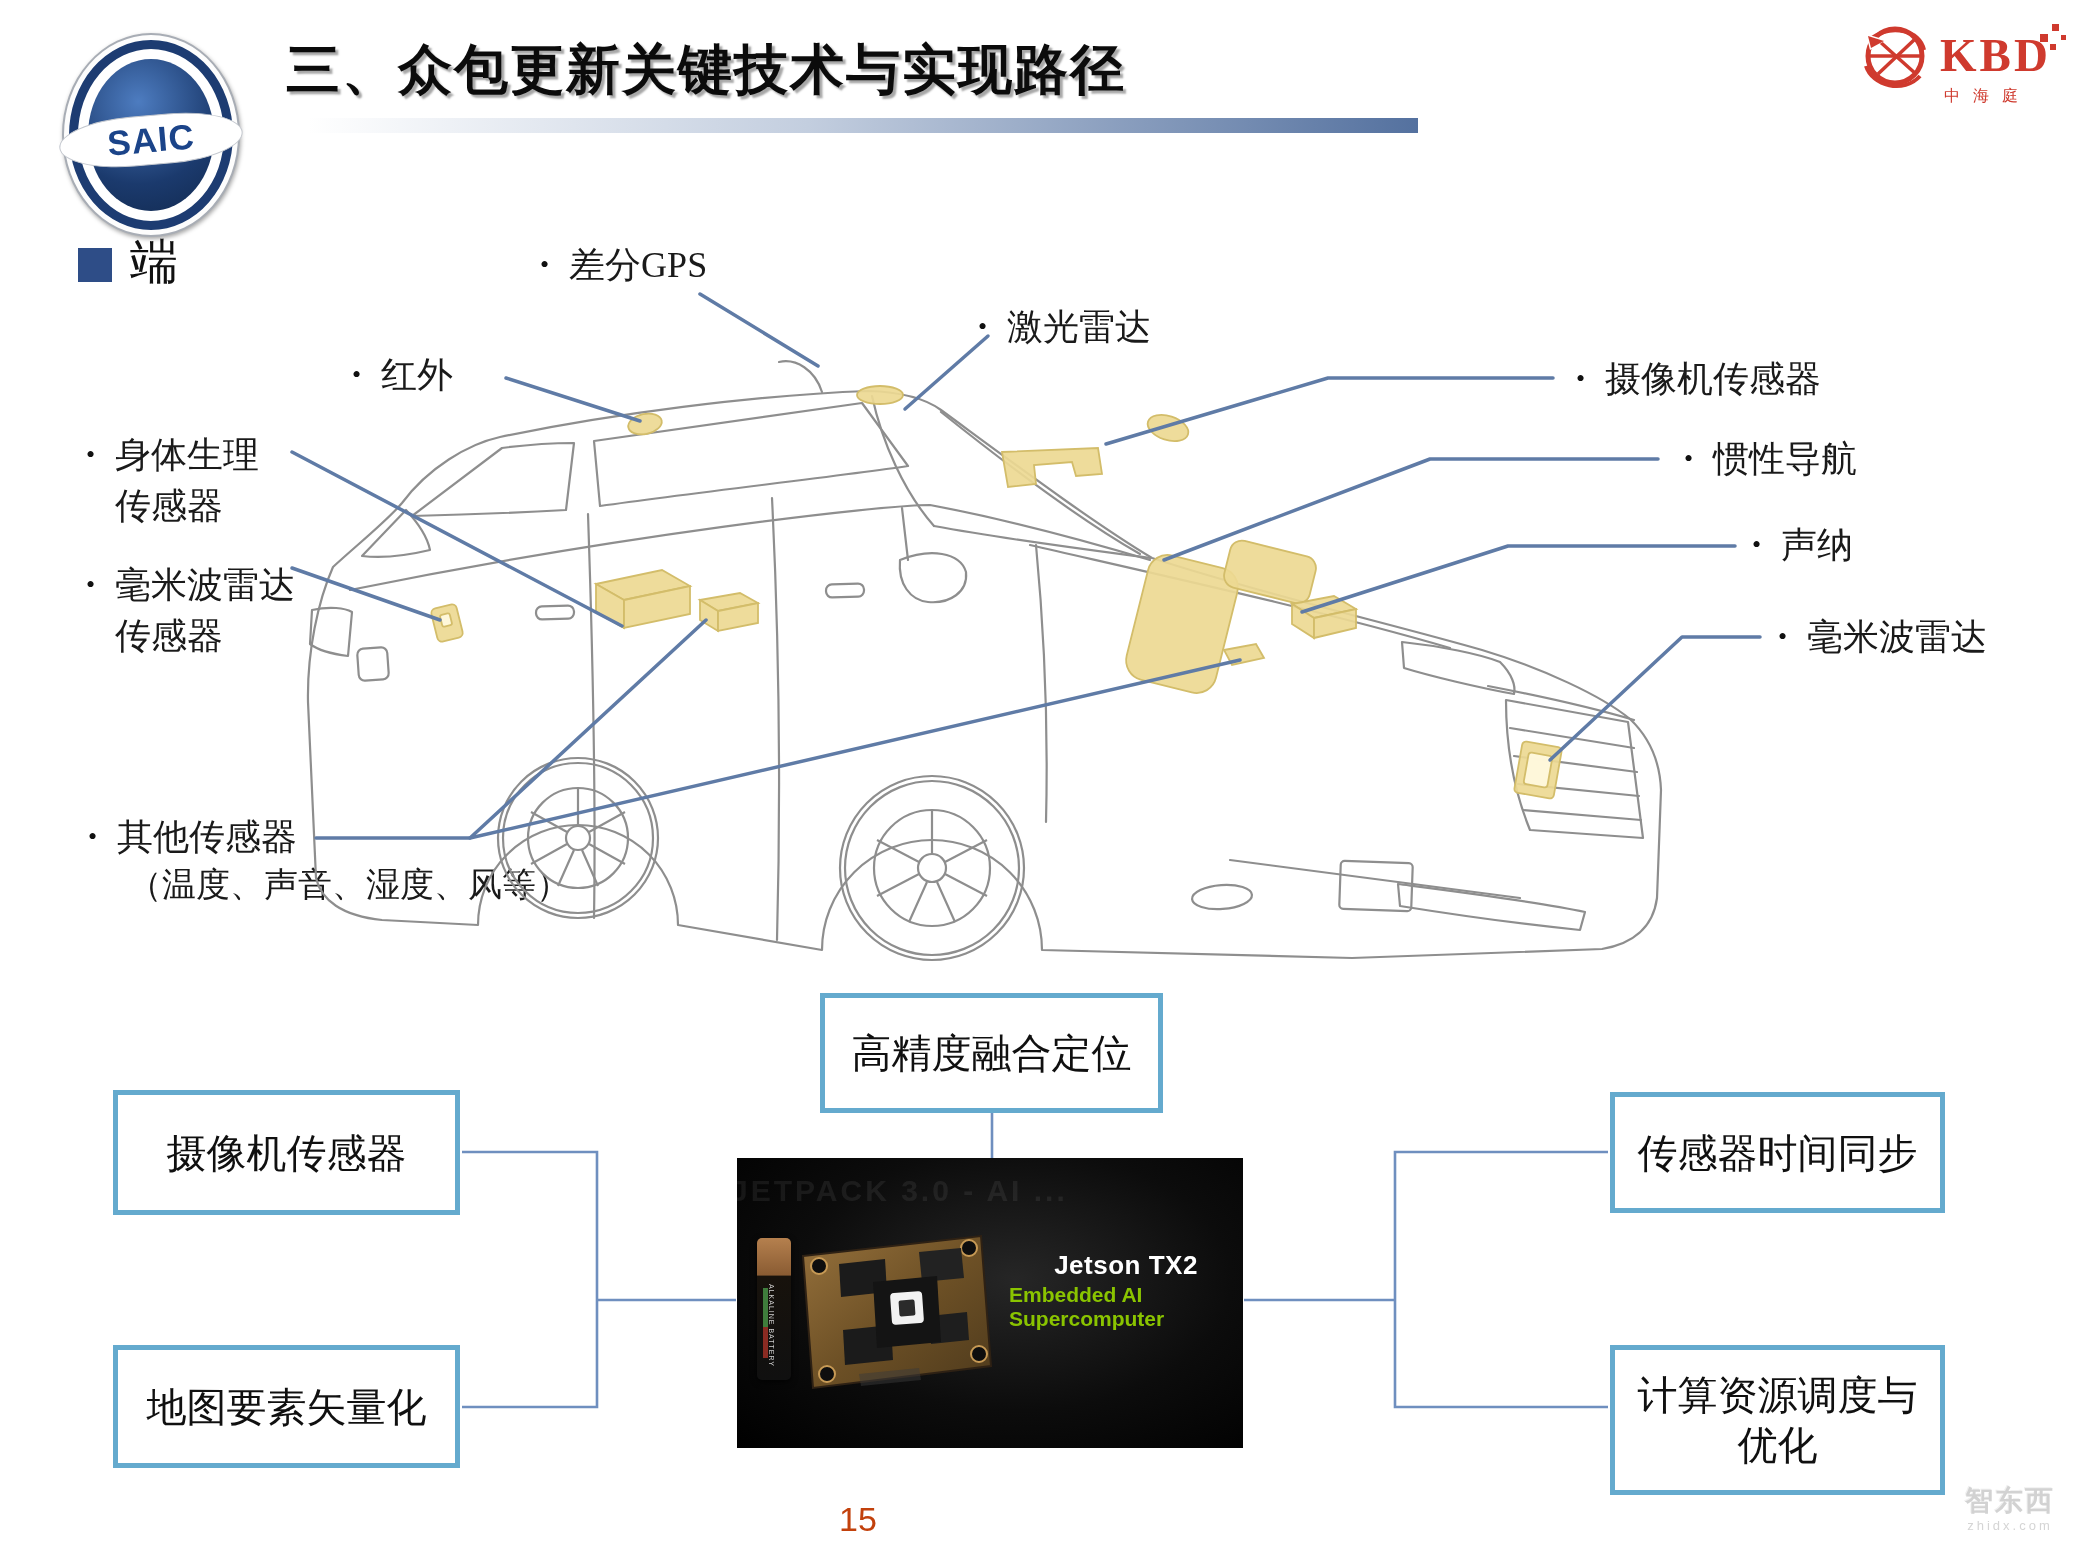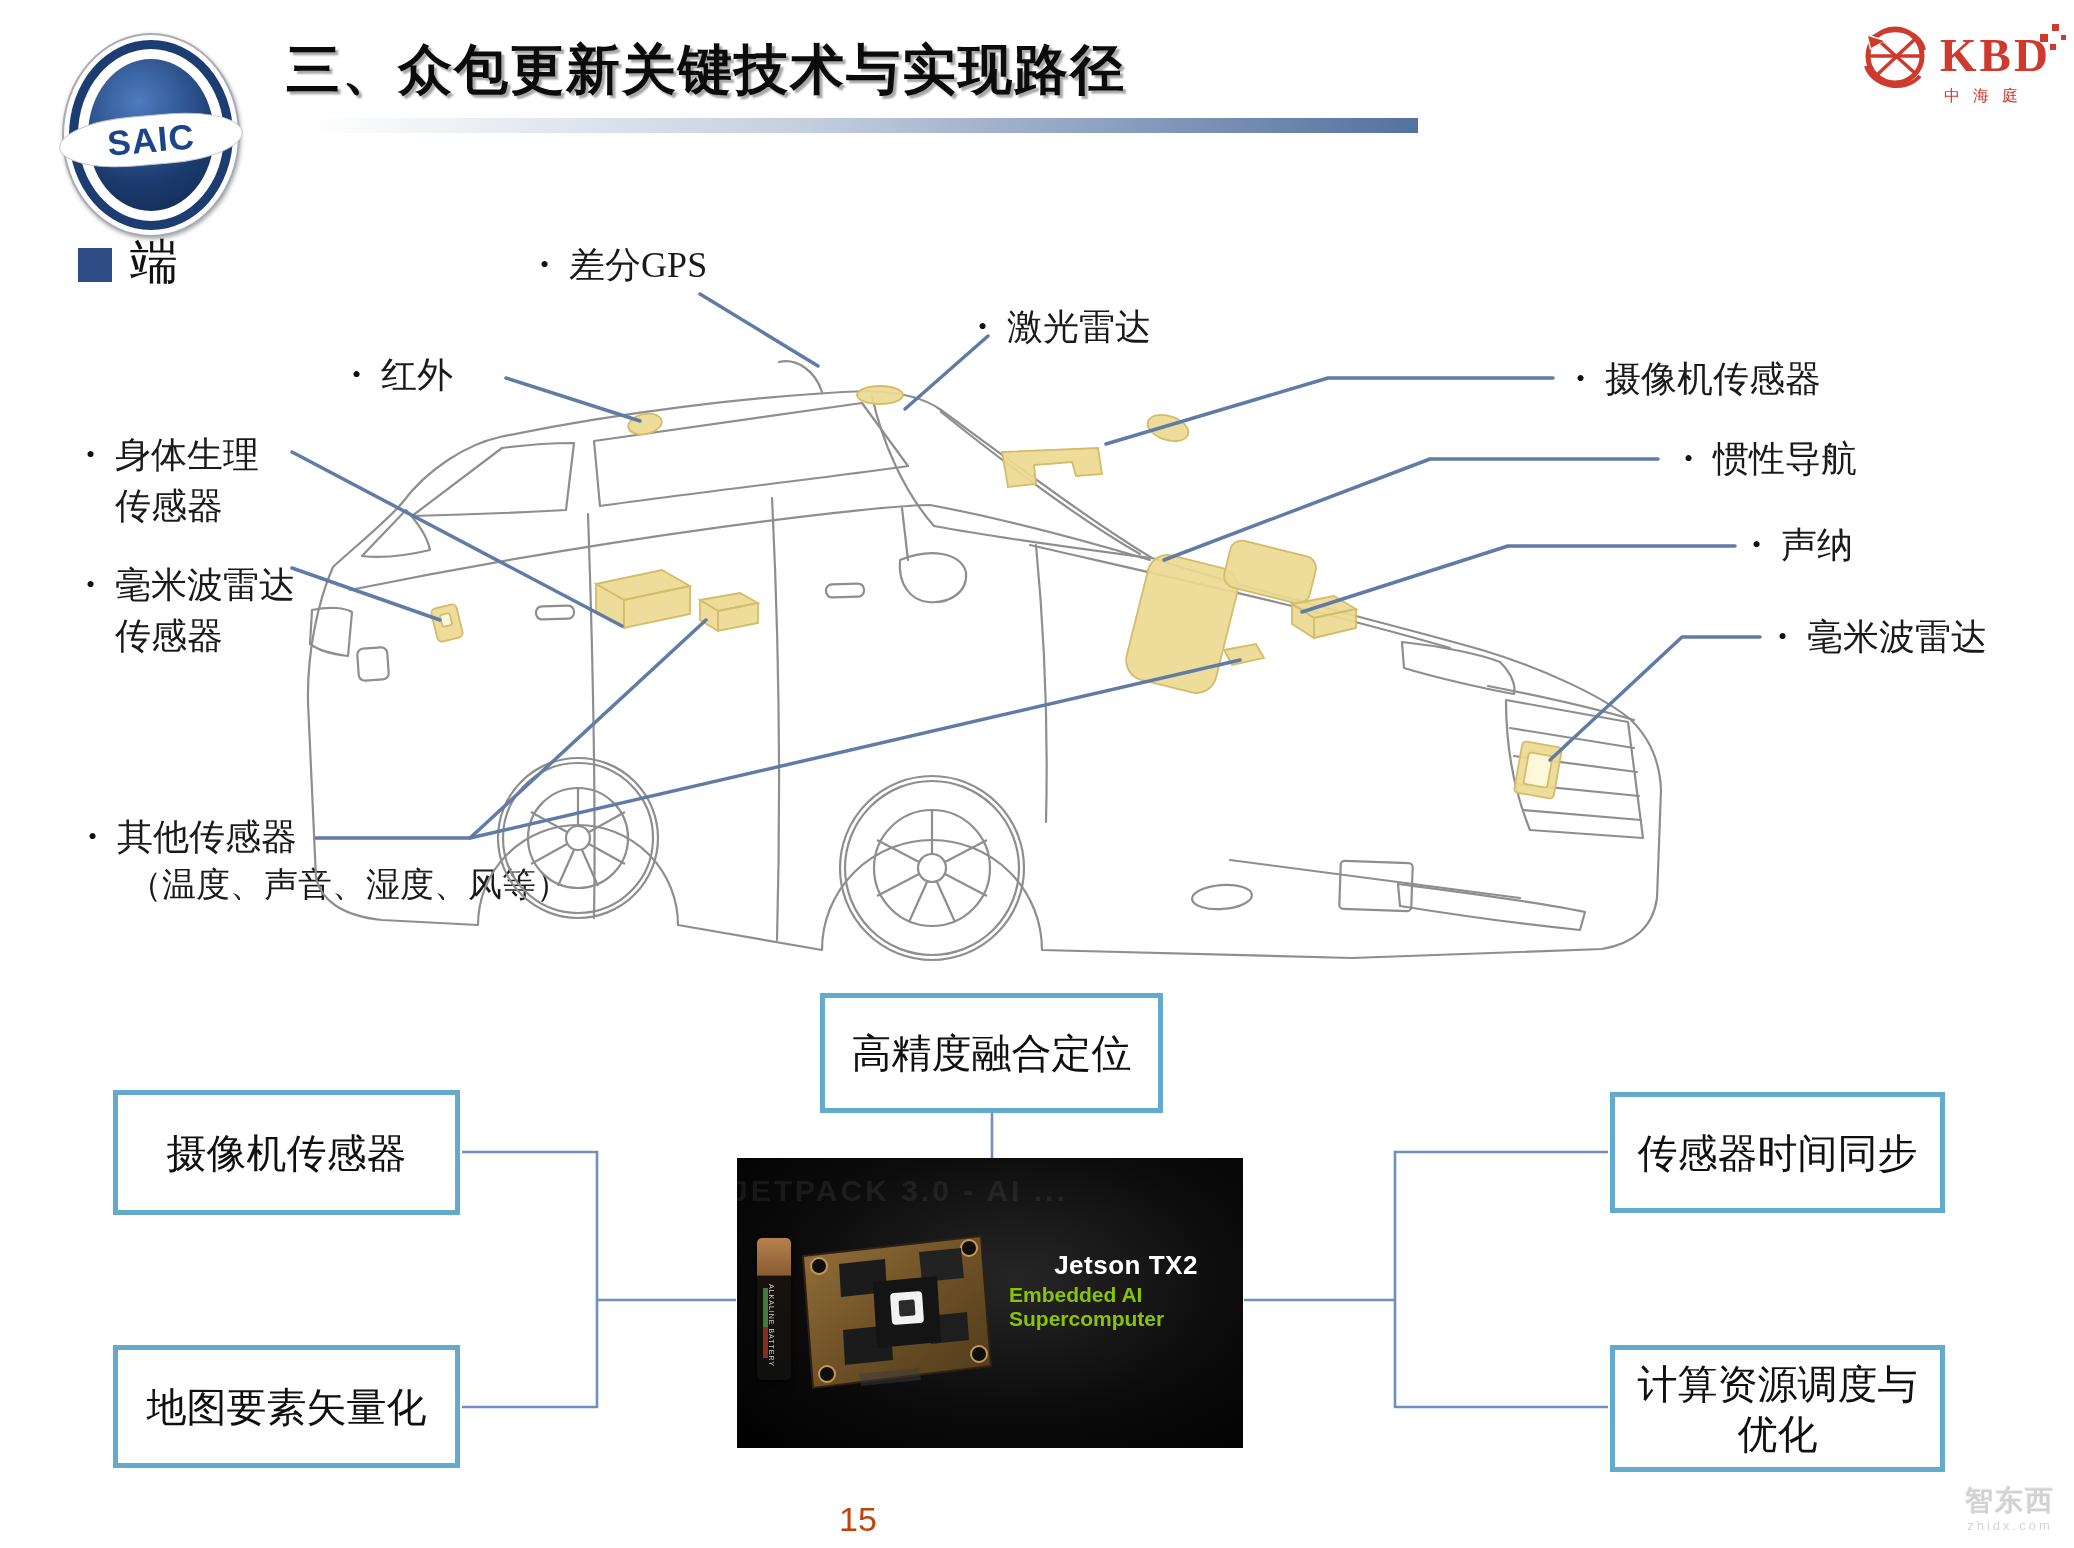--- a/index.html
+++ b/index.html
@@ -243,21 +243,21 @@
 <div class="lbl" style="left:88px;top:812px;">
   <span class="dot">•</span>
   <span class="txt">其他传感器</span>
 </div>
 <div class="lbl2" style="left:128px;top:862px;">（温度、声音、湿度、风等）</div>
 
 <div class="tbox" style="left:820px;top:993px;width:343px;height:120px;">高精度融合定位</div>
 <div class="tbox" style="left:113px;top:1090px;width:347px;height:125px;">摄像机传感器</div>
 <div class="tbox" style="left:113px;top:1345px;width:347px;height:123px;">地图要素矢量化</div>
 <div class="tbox" style="left:1610px;top:1092px;width:335px;height:121px;">传感器时间同步</div>
-<div class="tbox" style="left:1610px;top:1345px;width:335px;height:127px;">计算资源调度与优化</div>
+<div class="tbox" style="left:1610px;top:1345px;width:335px;height:150px;">计算资源调度与优化</div>
 
 <div class="jetson">
   <div class="faded">JETPACK 3.0 - AI ...</div>
   <div class="battery">
     <div class="stripe"></div>
     <div class="btxt">ALKALINE BATTERY</div>
   </div>
   <svg style="position:absolute;left:62px;top:76px;" width="200" height="162" viewBox="0 0 200 162">
     <defs>
       <linearGradient id="bg1" x1="0" y1="0" x2="1" y2="1">

